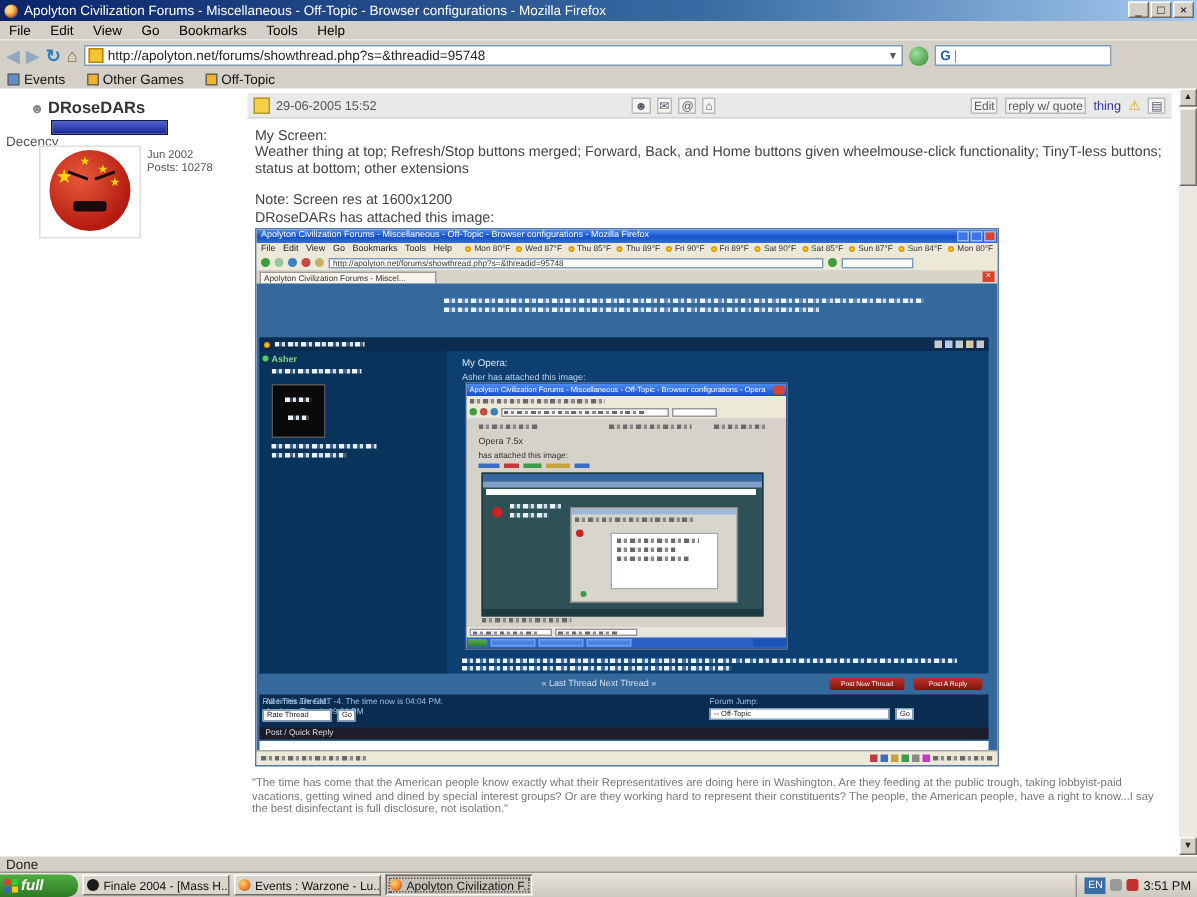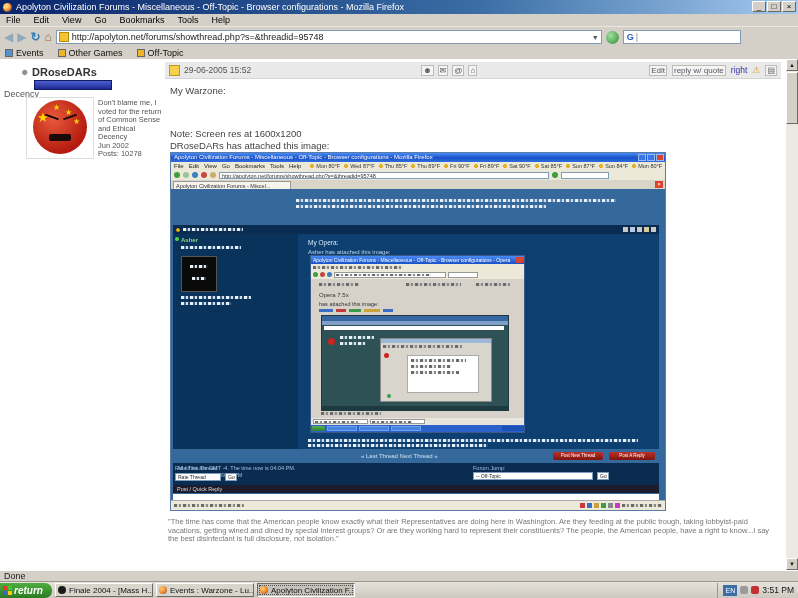--- a/index.html
+++ b/index.html
@@ -194,21 +194,21 @@
     <span>29-06-2005 15:52</span>
     <span style="margin-left:170px;display:flex;gap:4px;">
       <span class="mini-ic">☻</span>
       <span class="mini-ic">✉</span>
       <span class="mini-ic">@</span>
       <span class="mini-ic">⌂</span>
     </span>
     <span style="margin-left:auto;display:flex;gap:5px;align-items:center;">
       <span class="mini-ic">Edit</span>
       <span class="mini-ic">reply w/ quote</span>
-      <span class="linktxt">right</span>
+      <span class="linktxt">thing</span>
       <span style="color:#d89b00;font-size:9px">⚠</span>
       <span class="mini-ic">▤</span>
     </span>
   </div>
 
   <span class="abs" style="left:20px;top:8px;font-size:9px;color:#888">☻</span>
   <div class="abs sidebar-name">DRoseDARs</div>
   <div class="abs rankbar"></div>
   <div class="abs usertitle">Decency</div>
 
@@ -218,26 +218,26 @@
       <span class="star" style="left:20px;top:4px">★</span>
       <span class="star" style="left:32px;top:9px">★</span>
       <span class="star" style="left:40px;top:18px">★</span>
       <span class="brow" style="left:12px;top:16px;transform:rotate(20deg)"></span>
       <span class="brow" style="left:30px;top:16px;transform:rotate(-20deg)"></span>
       <span class="mouth"></span>
     </div>
   </div>
 
   <div class="abs userinfo">
-    <div>Don't blame me, I voted for the return of Common Sense and Ethical Decency</div>
     <div>Jun 2002</div>
     <div>Posts: 10278</div>
   </div>
 
-  <div class="abs ptext" style="left:170px;top:27px">My Warzone:</div>
+  <div class="abs ptext" style="left:170px;top:27px">My Screen:</div>
+  <div class="abs ptext" style="left:170px;top:38px;width:612px">Weather thing at top; Refresh/Stop buttons merged; Forward, Back, and Home buttons given wheelmouse-click functionality; TinyT-less buttons; status at bottom; other extensions</div>
   <div class="abs ptext" style="left:170px;top:70px">Note: Screen res at 1600x1200</div>
   <div class="abs ptext" style="left:170px;top:82px">DRoseDARs has attached this image:</div>
 
   <div class="abs att">
     <div class="abs a1-title">Apolyton Civilization Forums - Miscellaneous - Off-Topic - Browser configurations - Mozilla Firefox</div>
     <div class="a1-caps">
       <span class="a1-cap"></span>
       <span class="a1-cap"></span>
       <span class="a1-cap close"></span>
     </div>
@@ -468,21 +468,21 @@
   <div class="scr-btn" style="position:absolute;bottom:0">▼</div>
 </div>
 
 <div class="abs status0">
   <span>Done</span>
 </div>
 
 <div class="abs taskbar0">
   <div class="startbtn">
     <span class="winflag"></span>
-    <span>return</span>
+    <span>full</span>
   </div>
   <div class="taskbtn">
     <span class="tico" style="background:#1a1a1a"></span>
     <span>Finale 2004 - [Mass H...]</span>
   </div>
   <div class="taskbtn">
     <span class="tico" style="background:radial-gradient(circle at 35% 35%,#ffd27a,#f07c1e 60%,#274b8c)"></span>
     <span>Events : Warzone - Lu...</span>
   </div>
   <div class="taskbtn active">

